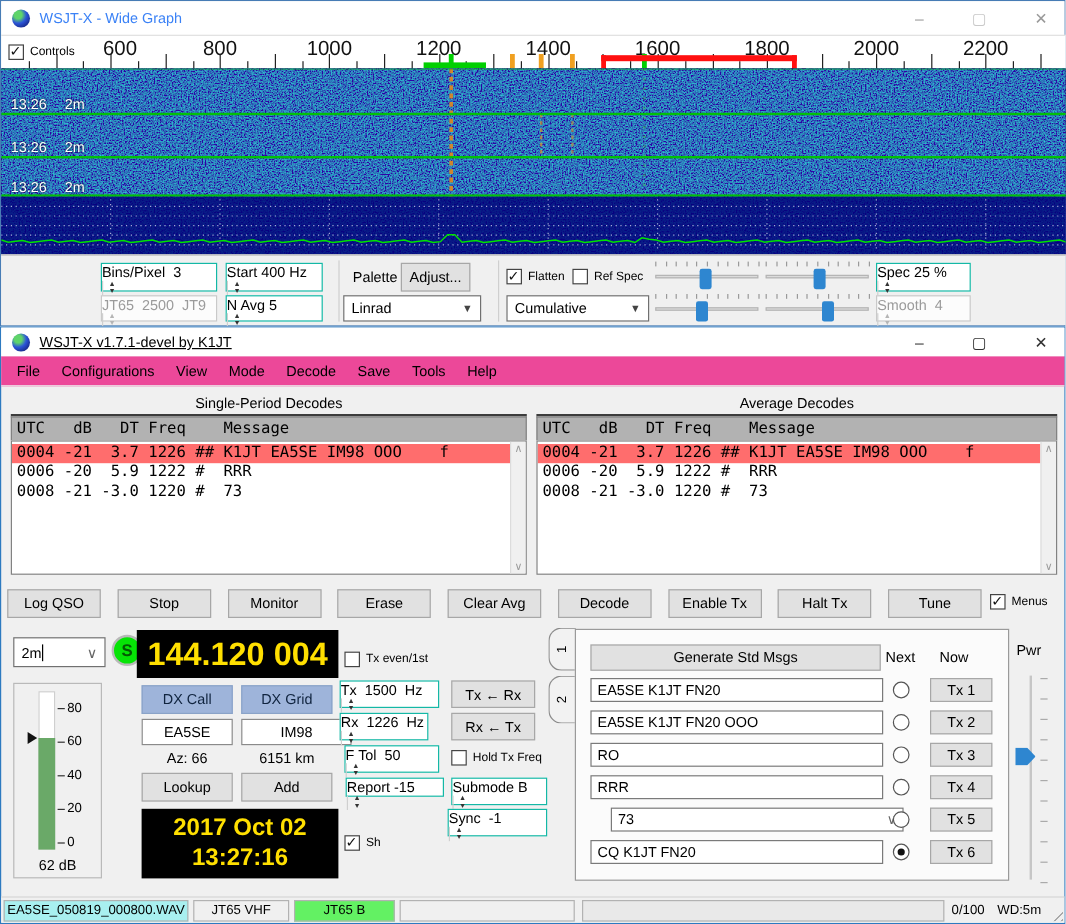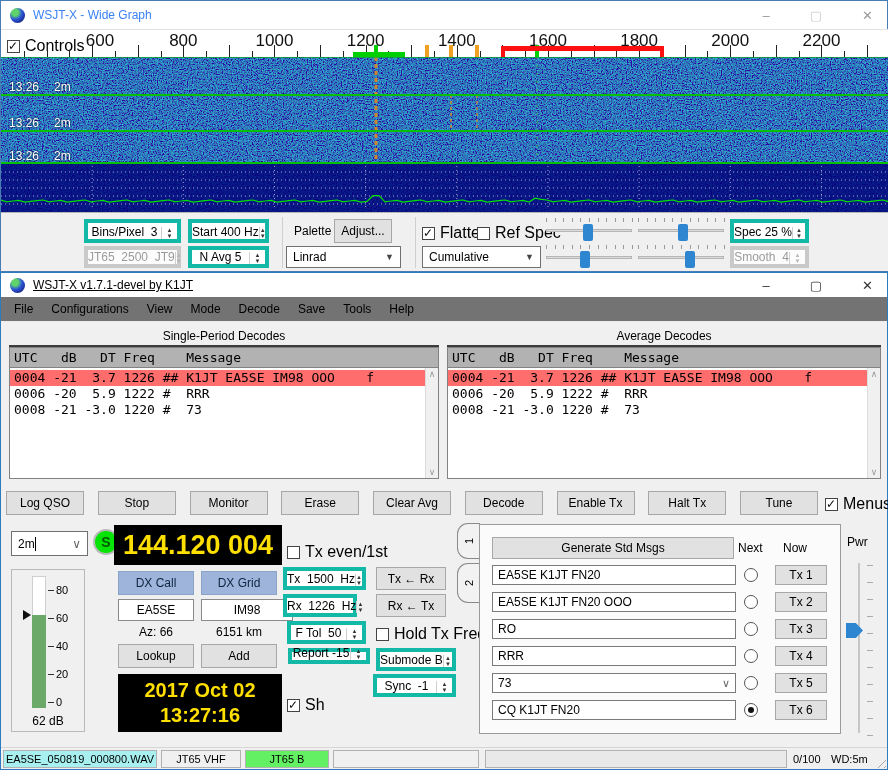--- a/index.html
+++ b/index.html
@@ -29,46 +29,46 @@
   .marker { position:absolute; }
   .controls-cb { position:absolute; left:6px; top:7px; }
 
   .waterfall { position:absolute; top:56px; left:0; width:888px; height:107px; background:#0a1a5e; }
   .wf-label { position:absolute; color:#fff; font-size:12px; text-shadow:0 0 2px #000; }
   .spectrum { position:absolute; top:163px; left:0; width:888px; height:48px; background:#000078; }
 
   .wg-controls { position:absolute; top:211px; left:0; width:888px; height:59px; background:#f0f0f0; border-top:1px solid #b6b6b6; }
   .vsep { position:absolute; top:4px; width:1px; height:51px; background:#cfcfcf; }
 
-  .spin { position:absolute; display:flex; align-items:flex-end; background:#fff; border:4px solid #14b8a6; }
+  .spin { position:absolute; display:flex; align-items:flex-start; background:#fff; border:1px solid #14b8a6;flex-direction:column; }
   .spin-text { flex:1; display:flex; align-items:center; justify-content:center; white-space:pre; font-size:12px; }
   .spin-btns { width:16px; display:flex; flex-direction:column; border-left:1px solid #cfcfcf; }
   .spin-btns span { flex:1; display:flex; align-items:center; justify-content:center; font-size:6px; color:#333; }
   .spin.disabled { border-color:#c9c9c9; background:#fcfcfc; }
   .spin.disabled .spin-text { color:#9b9b9b; }
   .spin.disabled .spin-btns span { color:#b5b5b5; }
 
   .combo { position:absolute; display:flex; align-items:center; background:#fff; border:1px solid #707070; padding:0 6px; }
   .combo .chev { margin-left:auto; font-size:9px; color:#444; }
   .combo .chev.thin { font-size:12px; color:#666; }
 
-  .cb { display:inline-flex; align-items:center; gap:5px; font-size:16px; }
+  .cb { display:inline-flex; align-items:center; gap:5px; font-size:10px; }
   .cb .box { width:13px; height:13px; border:1px solid #444; background:#fff; position:relative; flex:0 0 auto; }
   .cb.checked .box::after { content:"✓"; position:absolute; left:0px; top:-2px; font-size:12px; color:#111; }
 
   .hslider { position:absolute; height:24px; }
   .hslider .ticks { position:absolute; top:0; left:0; right:0; height:4px; }
   .hslider .track { position:absolute; top:11px; left:0; right:0; height:3px; background:#dcdcdc; border:1px solid #b5b5b5; }
   .hslider .handle { position:absolute; top:6px; width:10px; height:17px; background:#2e86d0; border-radius:2px; }
 
   .btn { background:#e1e1e1; border:1px solid #a7a7a7; display:flex; align-items:center; justify-content:center; font-size:12px; color:#000; }
   .abs { position:absolute; }
 
   
-  .menubar { position:absolute; top:24px; left:0; width:886px; height:25px; background:#737373; display:flex; align-items:center; padding-left:4px; border-bottom:1px solid #ececec; }
+  .menubar { position:absolute; top:24px; left:0; width:886px; height:25px; background:#ec4899; display:flex; align-items:center; padding-left:4px; border-bottom:1px solid #ececec; }
   .menu-item { padding:0 9px; font-size:12px; }
 
   .group { position:absolute; top:56px; }
   .group-title { text-align:center; font-size:12px; height:15px; }
   .group-line { height:2px; background:#3c3c3c; margin-top:1px; }
   .mono { font-family:"DejaVu Sans Mono",monospace; font-size:13px; white-space:pre; }
   .dec-header { height:20px; background:#b2b2b2; border:1px solid #828282; border-bottom:none; display:flex; align-items:center; padding-left:4px; }
   .dec-body { position:relative; height:112px; background:#fff; border:1px solid #828282; overflow:hidden; }
   .dec-rows { position:absolute; left:0; top:2px; right:13px; }
   .dec-row { height:16px; line-height:16px; padding-left:4px; }
@@ -578,21 +578,21 @@
         <div class="msg-field" style="top: 94px;">
           <span>RO</span>
         </div>
         <div class="radio" style="left: 264px; top: 97px;"></div>
         <button class="btn txbtn" style="left: 295px; top: 94px;">Tx 3</button>
         <div class="msg-field" style="top: 121px;">
           <span>RRR</span>
         </div>
         <div class="radio" style="left: 264px; top: 124px;"></div>
         <button class="btn txbtn" style="left: 295px; top: 121px;">Tx 4</button>
-        <div class="msg-field" style="top: 148px;">
+        <div class="msg-field" style="top: 148px; margin-left: 17px;">
           <span>73</span>
           <span class="chev">∨</span>
         </div>
         <div class="radio" style="left: 264px; top: 151px;"></div>
         <button class="btn txbtn" style="left: 295px; top: 148px;">Tx 5</button>
         <div class="msg-field" style="top: 175px;">
           <span>CQ K1JT FN20</span>
         </div>
         <div class="radio sel" style="left: 264px; top: 178px;"></div>
         <button class="btn txbtn" style="left: 295px; top: 175px;">Tx 6</button>

